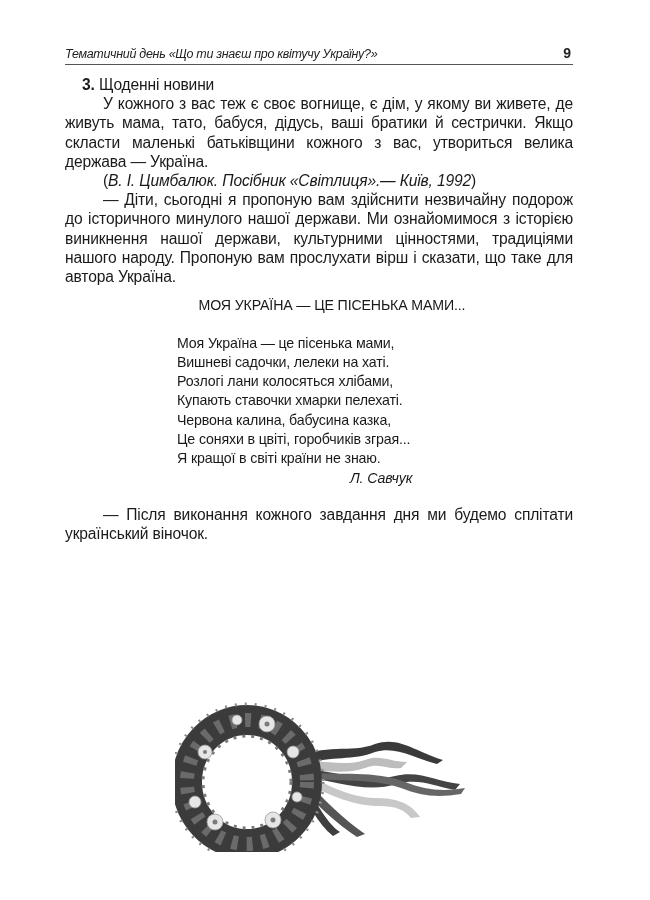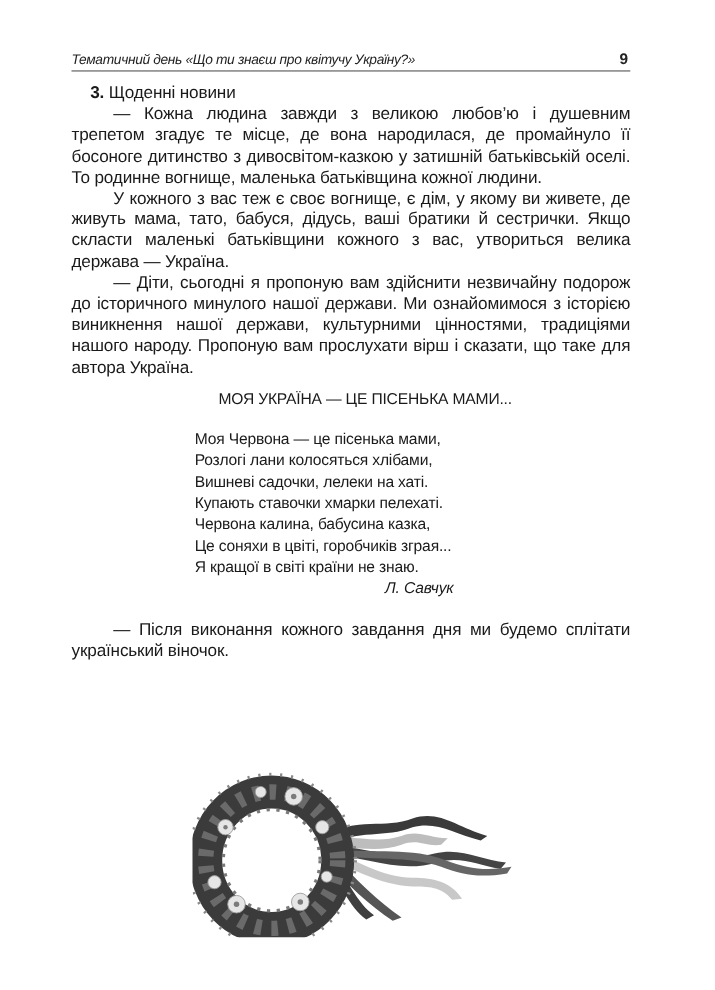--- a/index.html
+++ b/index.html
@@ -112,31 +112,33 @@
   <div class="running-head">
     <span class="running-title">Тематичний день «Що ти знаєш про квітучу Україну?»</span>
     <span class="page-number">9</span>
   </div>
 
   <div class="body">
     <div class="subhead">
       <b>3.</b>
       <span>Щоденні новини</span>
     </div>
-    <p>— Кожна людина завжди з великою любов’ю і душевним трепетом згадує те місце, де вона народилася, де промайнуло її босоноге дитинство з дивосвітом-казкою у затишній батьківській оселі. То родинне вогнище, маленька батьківщина кожної людини.</p>
     <p>У кожного з вас теж є своє вогнище, є дім, у якому ви живете, де живуть мама, тато, бабуся, дідусь, ваші братики й сестрички. Якщо скласти маленькі батьківщини кожного з вас, утвориться велика держава — Україна.</p>
+    <div class="source">
+      <span class="paren">(</span><span>В. І. Цимбалюк. Посібник «Світлиця».— Київ, 1992</span><span class="paren">)</span>
+    </div>
 
     <p class="last-left">— Діти, сьогодні я пропоную вам здійснити незвичайну подорож до історичного минулого нашої держави. Ми ознайомимося з історією виникнення нашої держави, культурними цінностями, традиціями нашого народу. Пропоную вам прослухати вірш і сказати, що таке для автора Україна.</p>
 
     <div class="poem">
       <div class="poem-title">МОЯ УКРАЇНА — ЦЕ ПІСЕНЬКА МАМИ...</div>
       <div class="poem-lines">
-        <div>Моя Червона — це пісенька мами,</div>
+        <div>Моя Україна — це пісенька мами,</div>
+        <div>Вишневі садочки, лелеки на хаті.</div>
         <div>Розлогі лани колосяться хлібами,</div>
-        <div>Вишневі садочки, лелеки на хаті.</div>
         <div>Купають ставочки хмарки пелехаті.</div>
         <div>Червона калина, бабусина казка,</div>
         <div>Це соняхи в цвіті, горобчиків зграя...</div>
         <div>Я кращої в світі країни не знаю.</div>
       </div>
       <div class="poem-author">Л. Савчук</div>
     </div>
 
     <p class="after-poem last-left">— Після виконання кожного завдання дня ми будемо сплітати український віночок.</p>
   </div>

